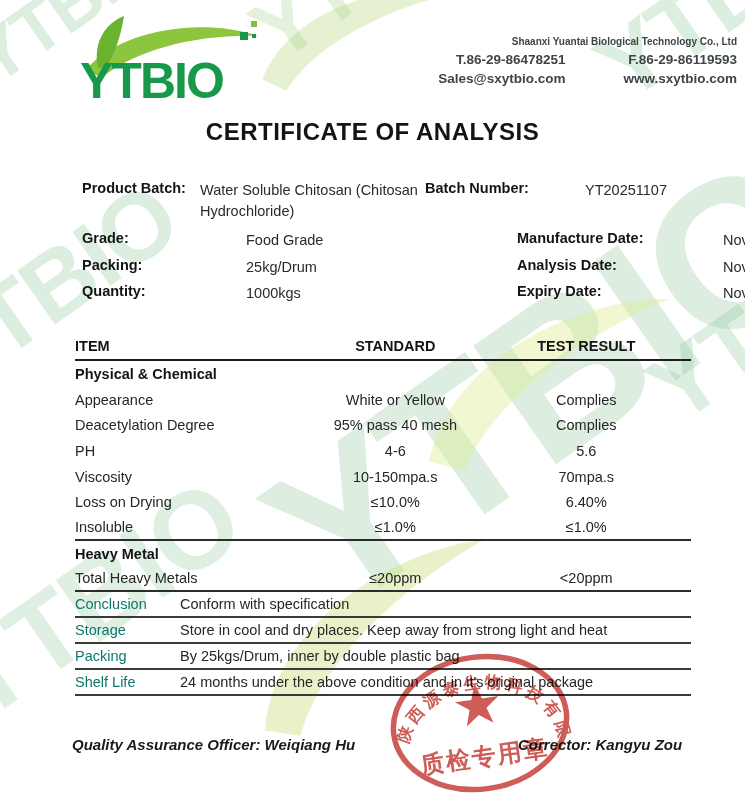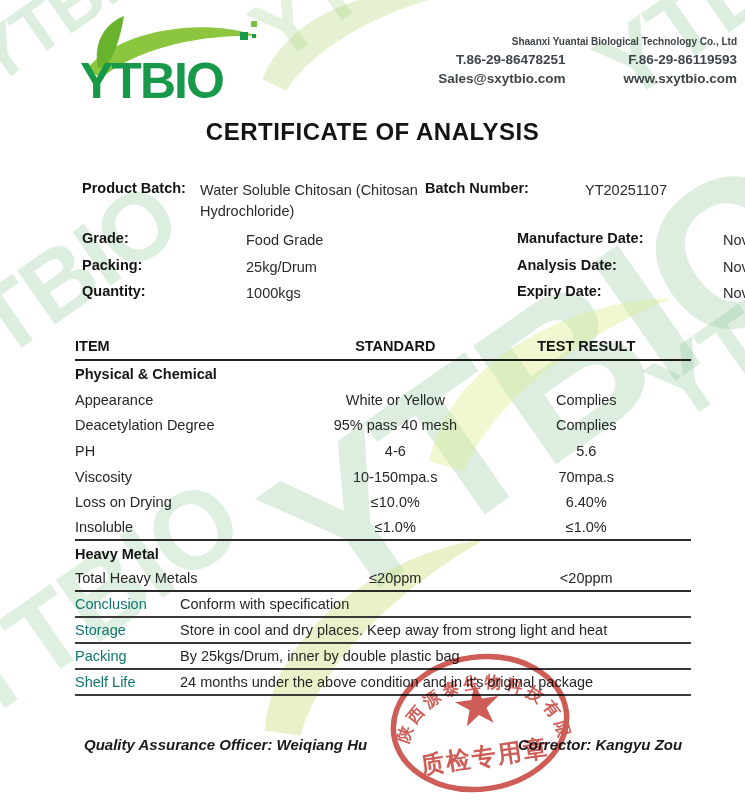--- a/index.html
+++ b/index.html
@@ -48,21 +48,21 @@
   .thead{font-weight:bold;color:#141414;height:29px;border-bottom:2px solid #1d1d1d;}
   .section .c1{font-weight:bold;color:#141414;}
   .rule{border-bottom:2px solid #2b2b2b;}
   .inforow{display:grid;grid-template-columns:105px 1fr;height:26px;align-items:center;
       border-bottom:2px solid #3a3a3a;}
   .inforow .ilabel{font-weight:normal;color:#0f766e;}
 
   
   .sig{position:absolute;top:736px;font-size:15px;font-weight:bold;font-style:italic;
       color:#1a1a1a;z-index:1;}
-  .sig-qa{left:84px;}
+  .sig-qa{left:72px;}
   .sig-cor{left:518px;}
 
   
   .stamp{position:absolute;left:382px;top:648px;width:196px;height:150px;z-index:3;
       transform:rotate(-8deg);mix-blend-mode:multiply;opacity:.88;}
   .stamp text{font-family:"DejaVu Sans",sans-serif;}
 </style>
 </head>
 <body>
 

